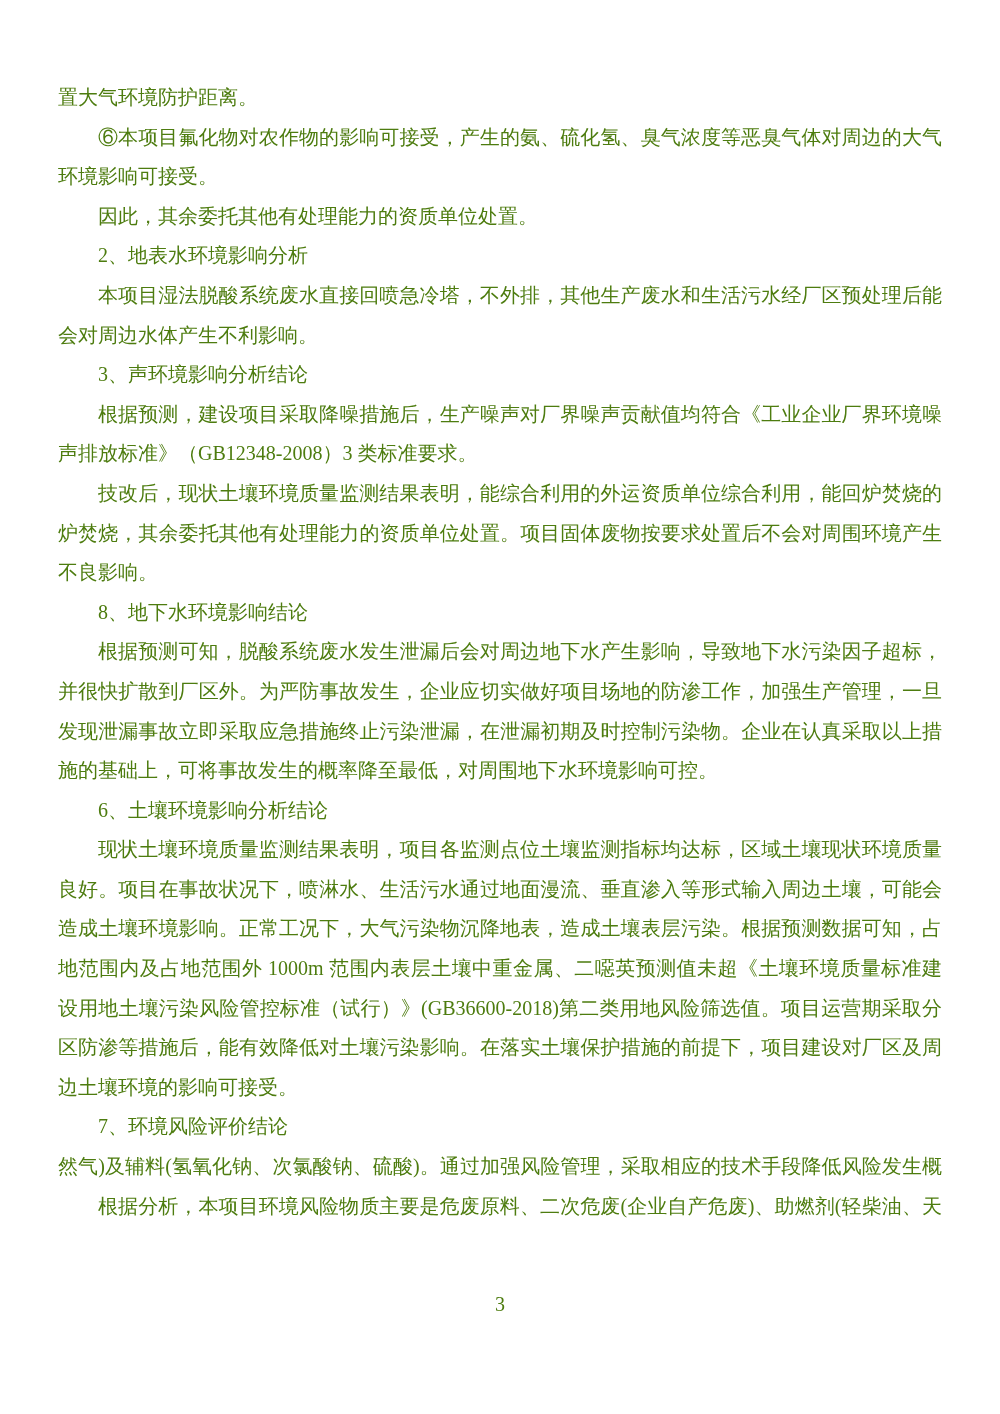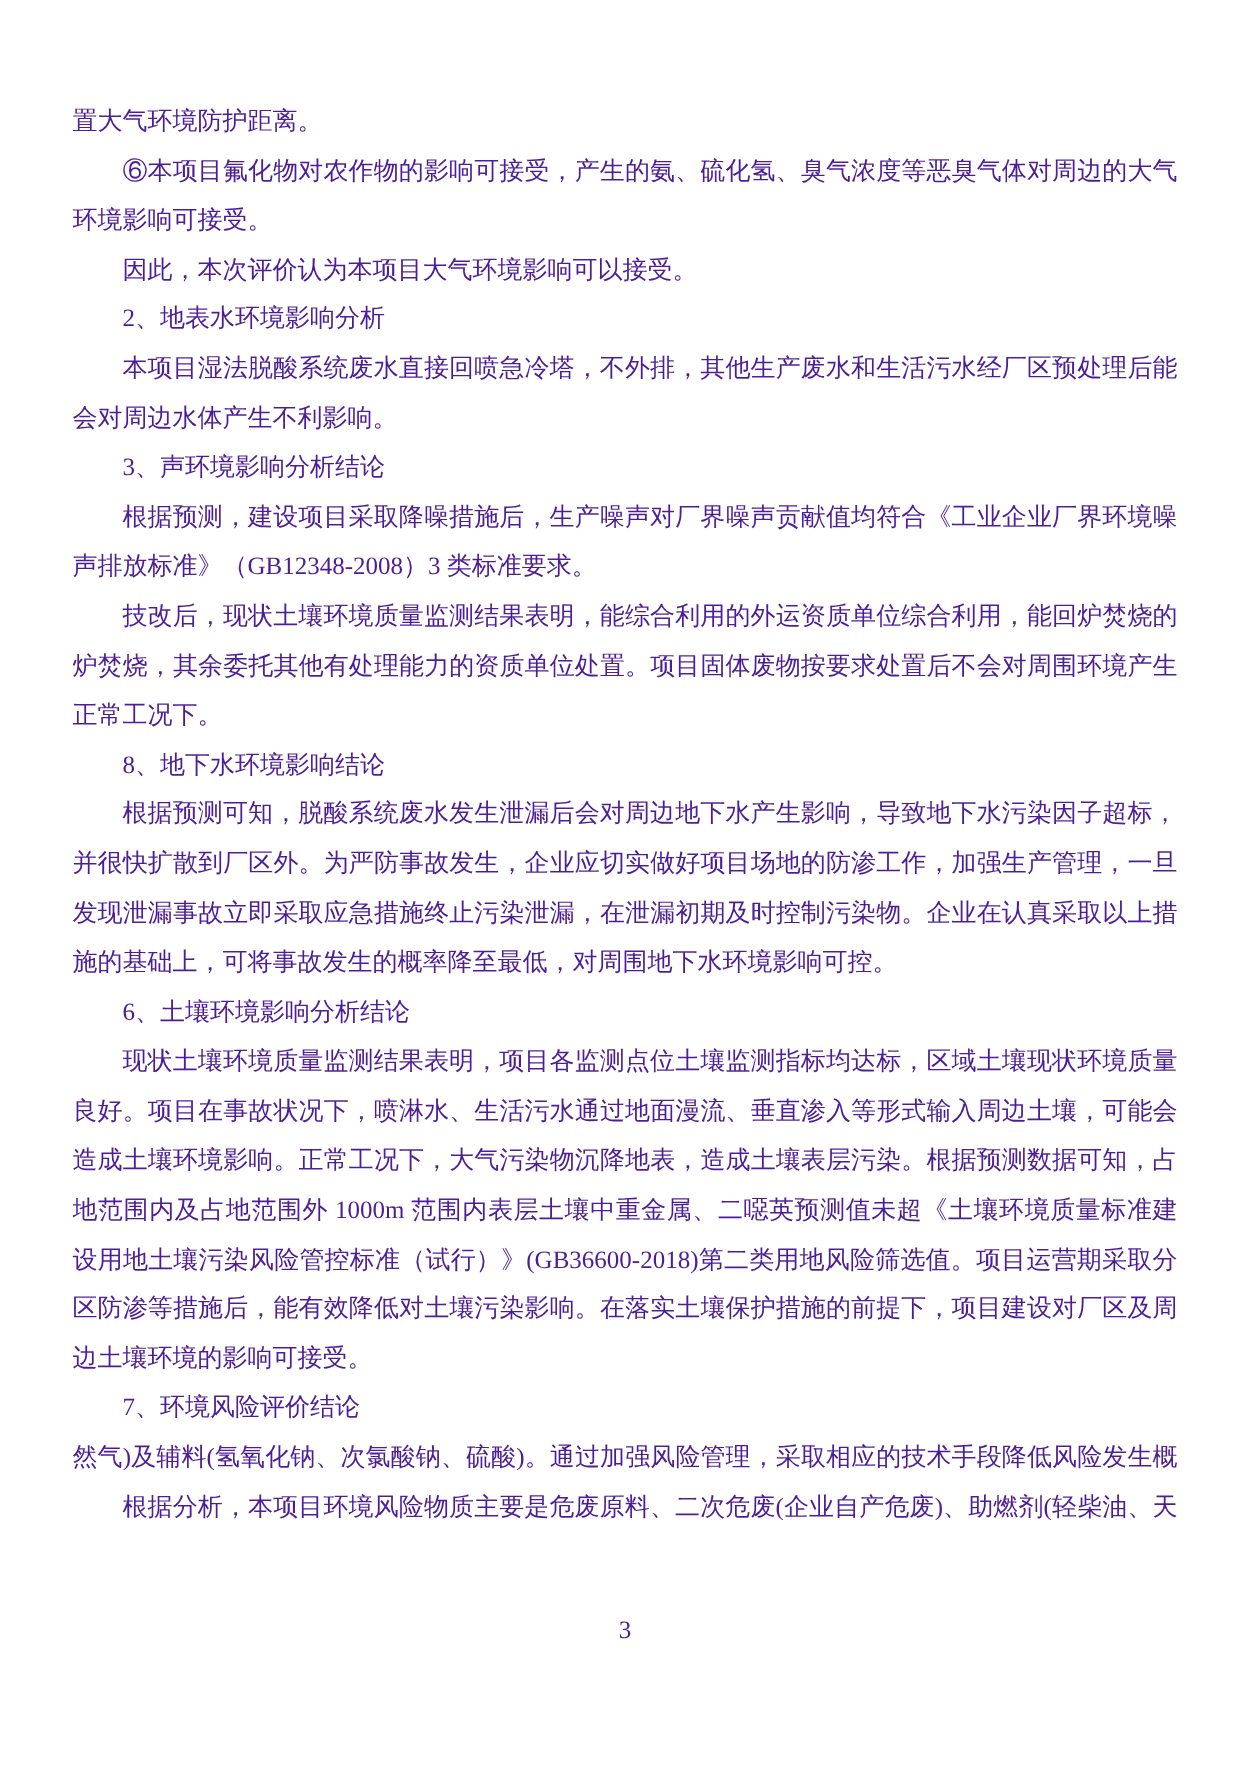--- a/index.html
+++ b/index.html
@@ -6,21 +6,21 @@
     margin: 0;
     padding: 0;
     background: #ffffff;
   }
   .page {
     position: relative;
     width: 1000px;
     height: 1414px;
     background: #ffffff;
     font-family: "Liberation Serif", "DejaVu Serif", serif;
-    color: #4c1d95;
+    color: #4d7c0f;
     overflow: hidden;
   }
   .text-block {
     position: absolute;
     left: 58px;
     top: 78px;
     width: 884px;
     font-size: 20px;
     line-height: 39.6px;
   }
@@ -48,30 +48,30 @@
   }
 </style>
 </head>
 <body>
 
 <div class="page">
   <div class="text-block">
       <div class="line">置大气环境防护距离。</div>
       <div class="line indent justify">⑥本项目氟化物对农作物的影响可接受，产生的氨、硫化氢、臭气浓度等恶臭气体对周边的大气</div>
       <div class="line">环境影响可接受。</div>
-      <div class="line indent">因此，本次评价认为本项目大气环境影响可以接受。</div>
+      <div class="line indent">因此，其余委托其他有处理能力的资质单位处置。</div>
       <div class="line indent">2、地表水环境影响分析</div>
       <div class="line indent justify">本项目湿法脱酸系统废水直接回喷急冷塔，不外排，其他生产废水和生活污水经厂区预处理后能</div>
       <div class="line">会对周边水体产生不利影响。</div>
       <div class="line indent">3、声环境影响分析结论</div>
       <div class="line indent justify">根据预测，建设项目采取降噪措施后，生产噪声对厂界噪声贡献值均符合《工业企业厂界环境噪</div>
       <div class="line">声排放标准》（GB12348-2008）3 类标准要求。</div>
       <div class="line indent justify">技改后，现状土壤环境质量监测结果表明，能综合利用的外运资质单位综合利用，能回炉焚烧的回</div>
       <div class="line justify">炉焚烧，其余委托其他有处理能力的资质单位处置。项目固体废物按要求处置后不会对周围环境产生</div>
-      <div class="line">正常工况下。</div>
+      <div class="line">不良影响。</div>
       <div class="line indent">8、地下水环境影响结论</div>
       <div class="line indent justify">根据预测可知，脱酸系统废水发生泄漏后会对周边地下水产生影响，导致地下水污染因子超标，</div>
       <div class="line justify">并很快扩散到厂区外。为严防事故发生，企业应切实做好项目场地的防渗工作，加强生产管理，一旦</div>
       <div class="line justify">发现泄漏事故立即采取应急措施终止污染泄漏，在泄漏初期及时控制污染物。企业在认真采取以上措</div>
       <div class="line">施的基础上，可将事故发生的概率降至最低，对周围地下水环境影响可控。</div>
       <div class="line indent">6、土壤环境影响分析结论</div>
       <div class="line indent justify">现状土壤环境质量监测结果表明，项目各监测点位土壤监测指标均达标，区域土壤现状环境质量</div>
       <div class="line justify">良好。项目在事故状况下，喷淋水、生活污水通过地面漫流、垂直渗入等形式输入周边土壤，可能会</div>
       <div class="line justify">造成土壤环境影响。正常工况下，大气污染物沉降地表，造成土壤表层污染。根据预测数据可知，占</div>
       <div class="line justify">地范围内及占地范围外 1000m 范围内表层土壤中重金属、二噁英预测值未超《土壤环境质量标准建</div>

